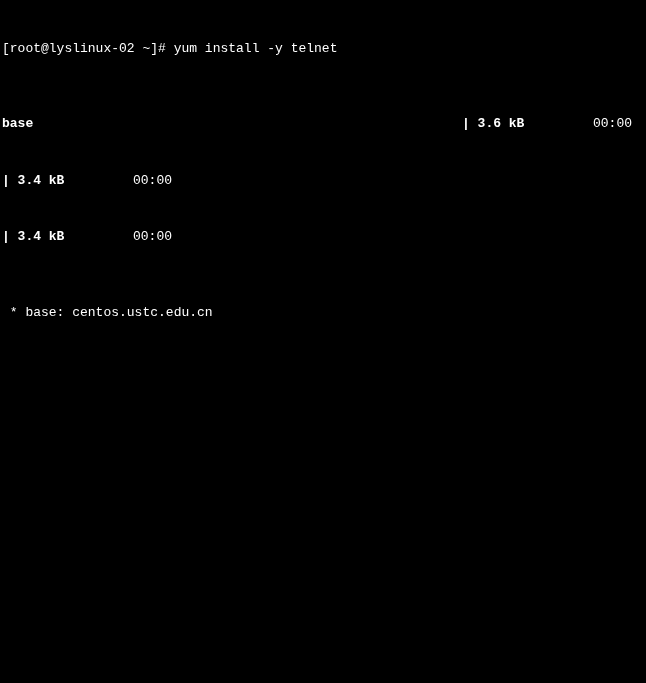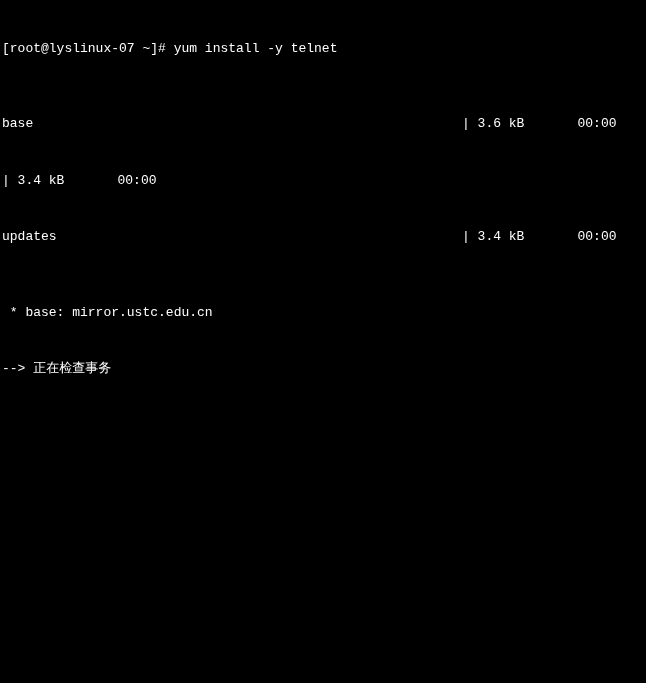--- a/index.html
+++ b/index.html
@@ -11,47 +11,45 @@
       font-size: 13px;
       line-height: 1.45;
       width: 646px;
       height: 683px;
       box-sizing: border-box;
       overflow: hidden;
     }
     .term { white-space: pre; }
     .line { display: block; }
     .row3 { display: flex; }
-    .row3 .c1 { flex: 0 0 460px; }
-    .row3 .c2 { flex: 0 0 100px; }
-    .row3 .c3 { flex: 0 0 70px; text-align: center; }
+    .row3 .c1 { flex: 0 0 460px; font-weight: bold; }
+    .row3 .c2 { flex: 0 0 100px; font-weight: bold; }
+    .row3 .c3 { flex: 0 0 70px; text-align: right; }
   </style>
 </head>
 <body>
 
 <div class="term">
-  <span class="line">[root@lyslinux-07 ~]# yum install -y telnet</span>
+  <span class="line">[root@lyslinux-02 ~]# yum install -y telnet</span>
 
   <div class="row3">
     <span class="c1">base</span>
     <span class="c2">| 3.6 kB</span>
     <span class="c3">00:00</span>
   </div>
   <div class="row3">
     <span class="c2">| 3.4 kB</span>
     <span class="c3">00:00</span>
   </div>
   <div class="row3">
-    <span class="c1">updates</span>
     <span class="c2">| 3.4 kB</span>
     <span class="c3">00:00</span>
   </div>
 
-  <span class="line"> * base: mirror.ustc.edu.cn</span>
-  <span class="line">--&gt; 正在检查事务</span>
+  <span class="line"> * base: centos.ustc.edu.cn</span>
   
   
 
   
   
   
 
   
   
   

